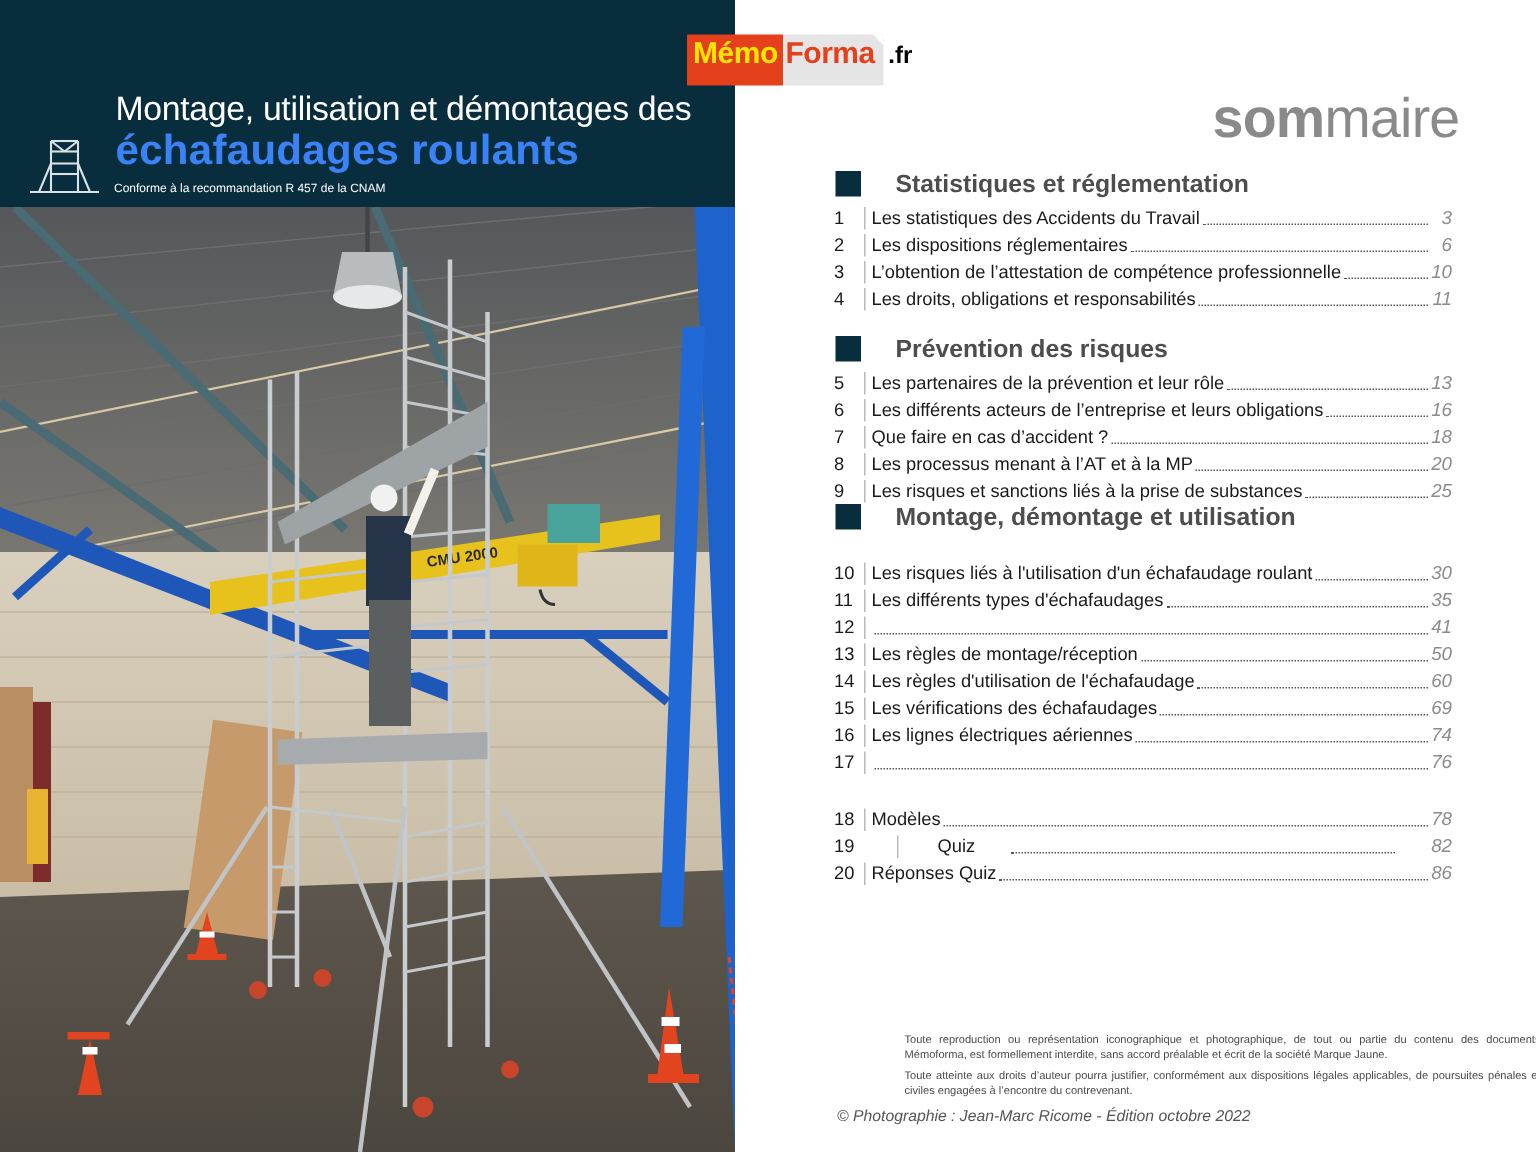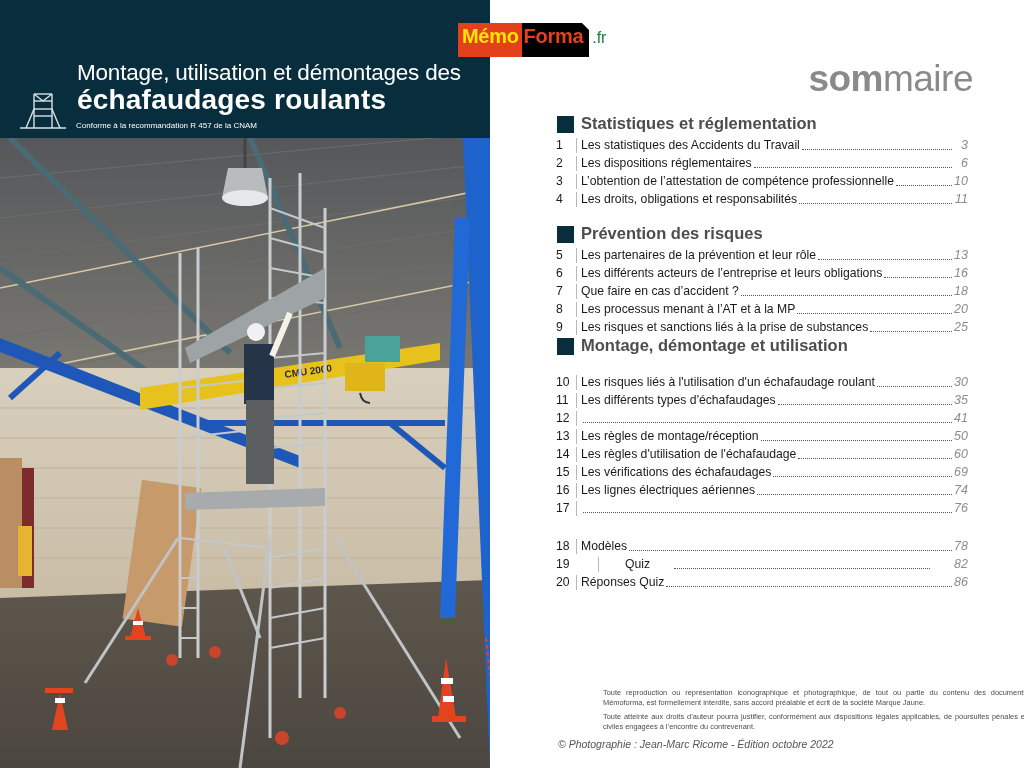--- a/index.html
+++ b/index.html
@@ -3,39 +3,39 @@
 <meta charset="utf-8">
 <style>
   * { margin:0; padding:0; box-sizing:border-box; }
   html, body { width:1024px; height:768px; overflow:hidden; background:#ffffff; }
   body { position:relative; font-family:"Liberation Sans", sans-serif; }
 
   
   .left { position:absolute; left:0; top:0; width:490px; height:768px; overflow:hidden; }
   .header { position:absolute; left:0; top:0; width:541px; height:138px; background:#082d3c; }
   .title-line1 { position:absolute; left:77px; top:60px; color:#ffffff; font-size:22.5px; letter-spacing:-0.2px; white-space:nowrap; }
-  .title-line2 { position:absolute; left:77px; top:84px; color:#ffffff; font-size:28px; font-weight:bold; letter-spacing:0.2px; white-space:nowrap; }
+  .title-line2 { position:absolute; left:77px; top:84px; color:#3b82f6; font-size:28px; font-weight:bold; letter-spacing:0.2px; white-space:nowrap; }
   .subtitle { position:absolute; left:76px; top:121px; color:#ffffff; font-size:8px; white-space:nowrap; }
   .scaffold-icon { position:absolute; left:18px; top:90px; width:50px; height:40px; }
 
   .photo { position:absolute; left:0; top:138px; width:541px; height:630px; overflow:hidden; background:#6f675c; }
   .photo svg { display:block; }
 
   
   .logo { position:absolute; left:458px; top:23px; height:34px; display:flex; align-items:stretch; }
   .logo .memo { background:#e5401c; color:#ffe600; font-weight:bold; font-size:20px; padding:0 3px 0 4px; line-height:27px; letter-spacing:-0.3px; }
-  .logo .forma { background:#000000; color:#e5401c; font-weight:bold; font-size:20px; padding:0 6px 0 2px; line-height:27px; position:relative; letter-spacing:-0.3px; }
+  .logo .forma { background:#e5e5e5; color:#e5401c; font-weight:bold; font-size:20px; padding:0 6px 0 2px; line-height:27px; position:relative; letter-spacing:-0.3px; }
   .logo .forma:after { content:""; position:absolute; right:0; top:0; border-top:7px solid #ffffff; border-left:7px solid transparent; }
-  .logo .fr { color:#15803d; font-weight:normal; font-size:16px; line-height:30px; padding-left:3px; background:#ffffff; }
+  .logo .fr { color:#000000; font-weight:bold; font-size:16px; line-height:30px; padding-left:3px; background:#ffffff; }
 
   
   .sommaire { position:absolute; right:51px; top:58px; font-size:37px; color:#8a8a8a; letter-spacing:-0.5px; }
   .sommaire b { font-weight:bold; }
 
-  .section-title { position:absolute; left:557px; display:flex; align-items:flex-end; }
+  .section-title { position:absolute; left:557px; display:flex; align-items:flex-start;gap:16px; }
   .section-title .sq { width:17px; height:17px; background:#082d3c; margin-right:7px; }
   .section-title .txt { font-size:16.5px; font-weight:bold; color:#4d4d4d; }
 
   .toc-row { position:absolute; left:553px; width:415px; height:18px; display:flex; align-items:center; font-size:12.2px; color:#1a1a1a; }
   .toc-row .num { width:23px; padding-left:3px; color:#1a1a1a; }
   .toc-row .bar { width:1px; height:15px; background:#b8b8b8; margin-right:4px; }
   .toc-row .lbl { white-space:nowrap; }
   .toc-row .dots { flex:1; border-bottom:1px dotted #555; height:1px; margin:0 2px; position:relative; top:4px; }
   .toc-row .pg { color:#8c8c8c; font-style:italic; font-size:12.5px; min-width:14px; text-align:right; }
 

